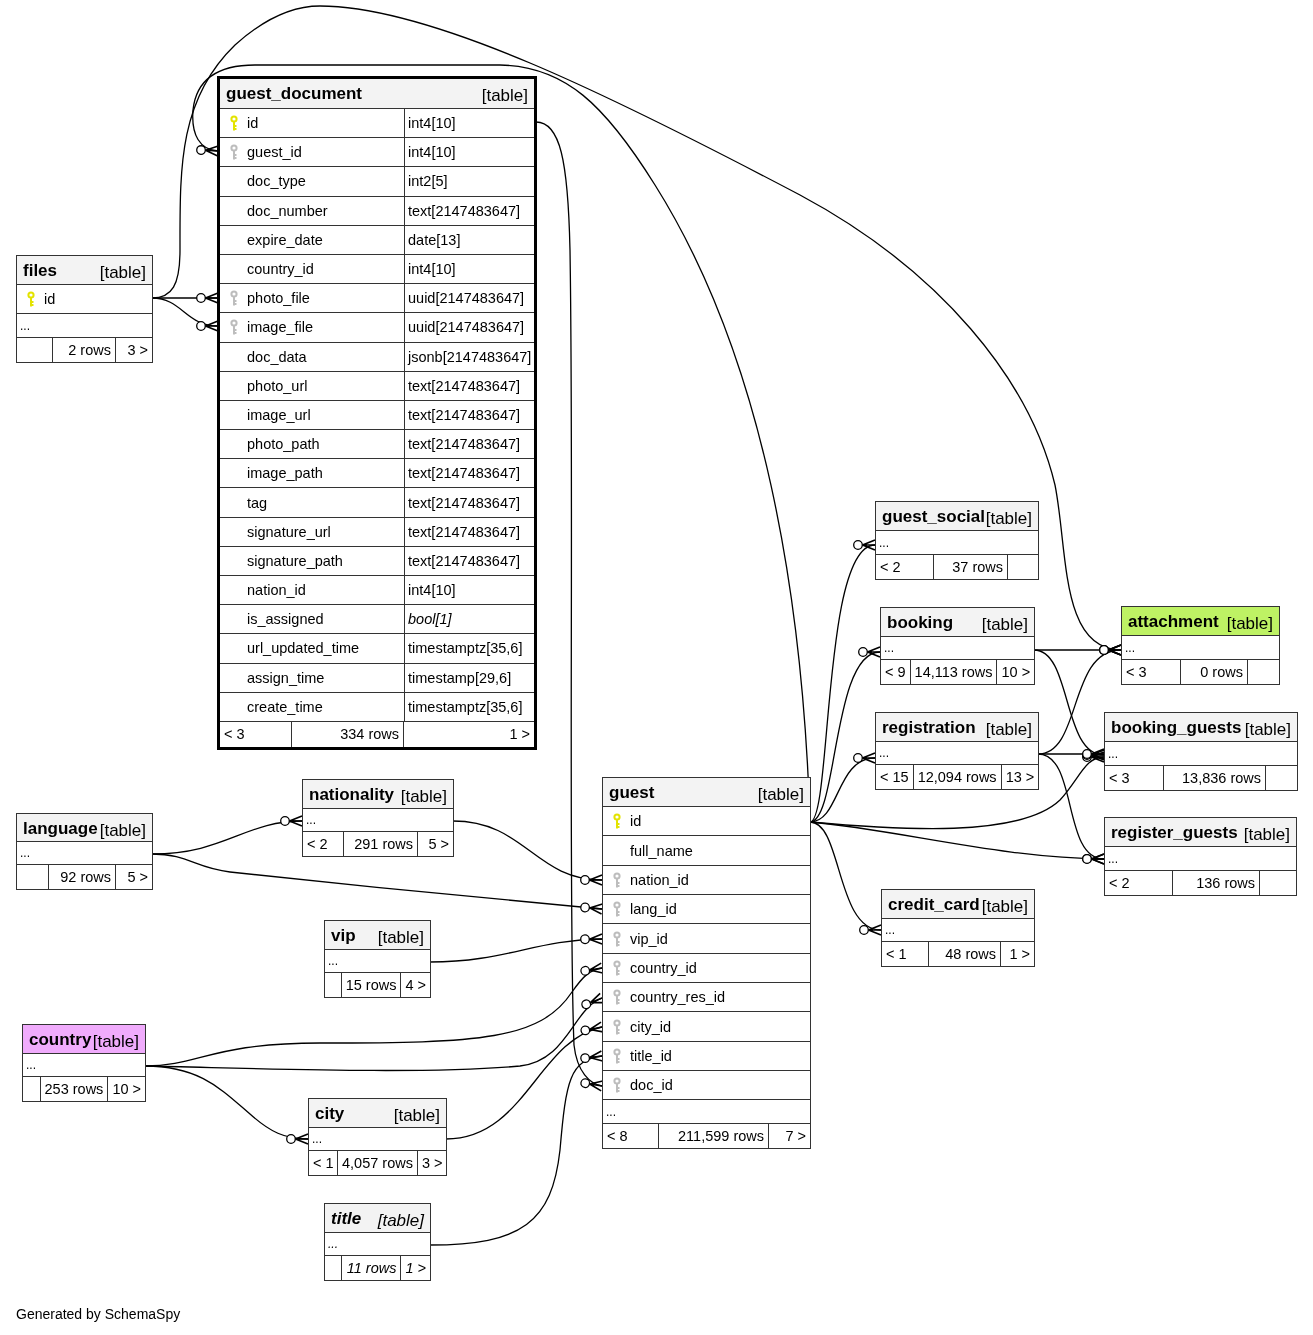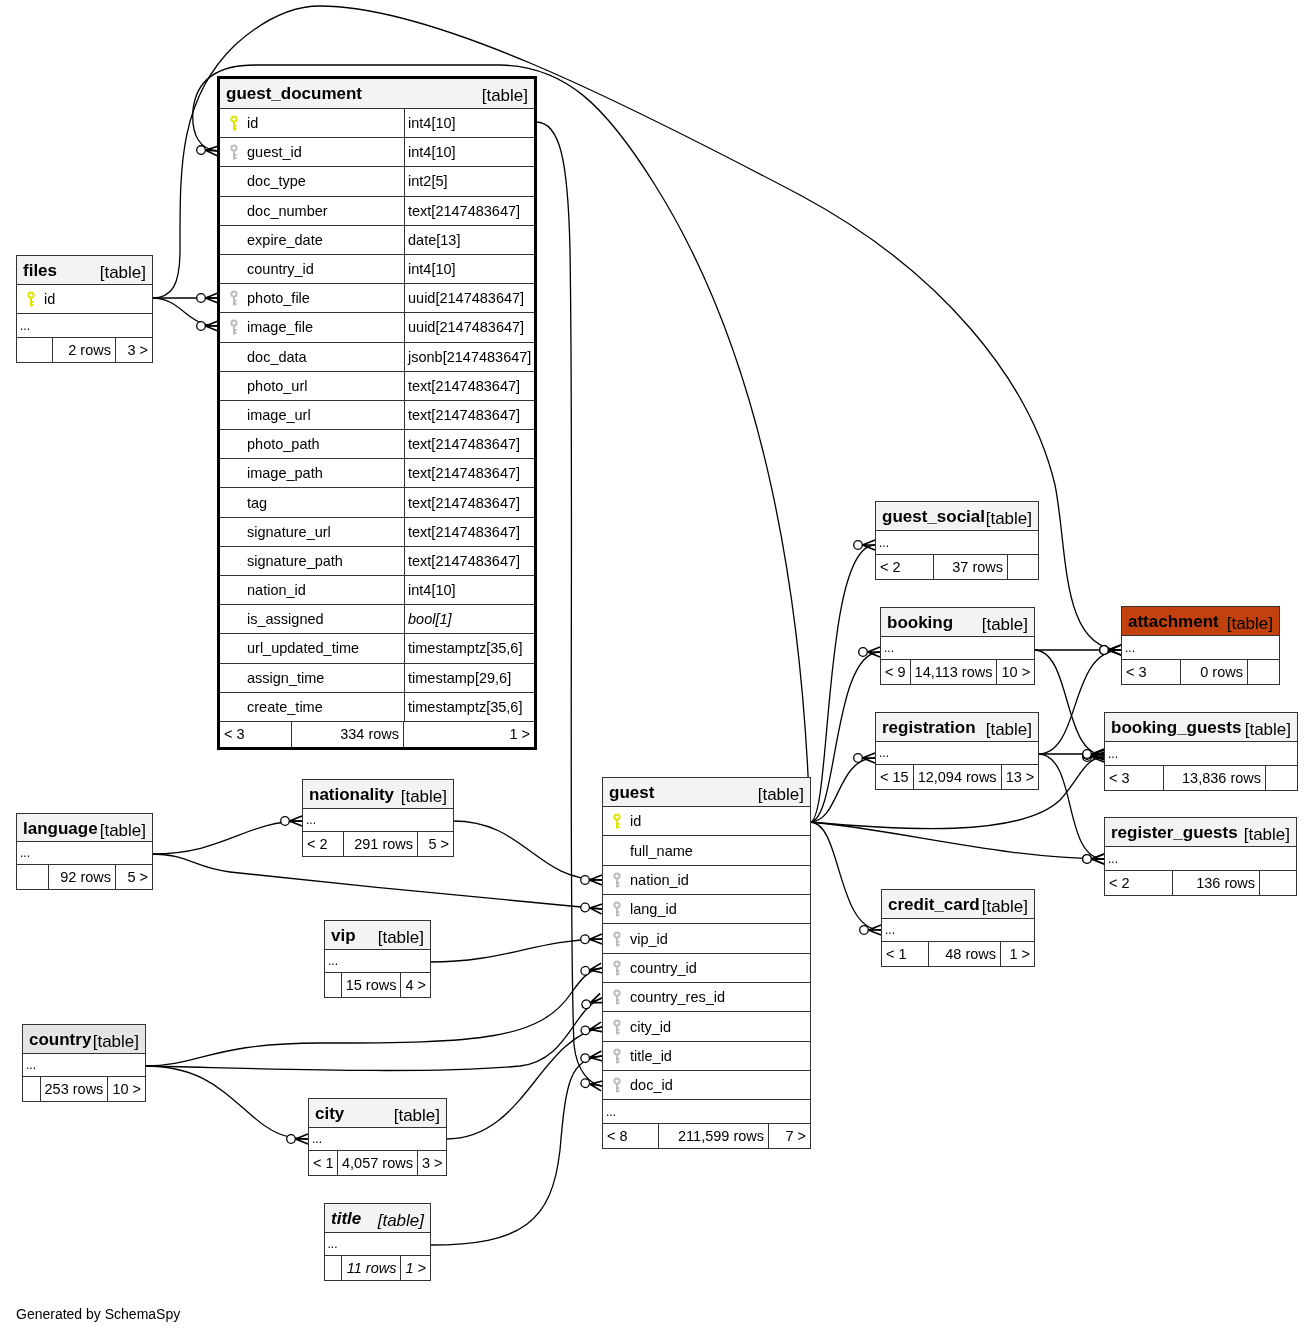--- a/index.html
+++ b/index.html
@@ -243,21 +243,21 @@
         <span class="ttype">[table]</span>
       </div>
       <div class="more" style="height: 23px;">...</div>
       <div class="foot" style="height: 24px;">
         <span class="fc left" style="width: 17px;"></span>
         <span class="fc" style="width: 60px;">15 rows</span>
         <span class="fc last">4 &gt;</span>
       </div>
     </div>
     <div class="tbl" style="left: 22px; top: 1024px; width: 124px; box-sizing: border-box;">
-      <div class="hdr" style="height: 29px; background: #e5e5e5;">
+      <div class="hdr" style="height: 29px; background: #f0abfc;">
         <span class="tname">country</span>
         <span class="ttype">[table]</span>
       </div>
       <div class="more" style="height: 23px;">...</div>
       <div class="foot" style="height: 24px;">
         <span class="fc left" style="width: 18px;"></span>
         <span class="fc" style="width: 68px;">253 rows</span>
         <span class="fc last">10 &gt;</span>
       </div>
     </div>
@@ -405,21 +405,21 @@
         <span class="ttype">[table]</span>
       </div>
       <div class="more" style="height: 23px;">...</div>
       <div class="foot" style="height: 24px;">
         <span class="fc left" style="width: 47px;">&lt; 1</span>
         <span class="fc" style="width: 72px;">48 rows</span>
         <span class="fc last">1 &gt;</span>
       </div>
     </div>
     <div class="tbl" style="left: 1121px; top: 606px; width: 159px; box-sizing: border-box;">
-      <div class="hdr" style="height: 29px; background: #c2410c;">
+      <div class="hdr" style="height: 29px; background: #bef264;">
         <span class="tname">attachment</span>
         <span class="ttype">[table]</span>
       </div>
       <div class="more" style="height: 24px;">...</div>
       <div class="foot" style="height: 24px;">
         <span class="fc left" style="width: 59px;">&lt; 3</span>
         <span class="fc" style="width: 67px;">0 rows</span>
         <span class="fc last"></span>
       </div>
     </div>

